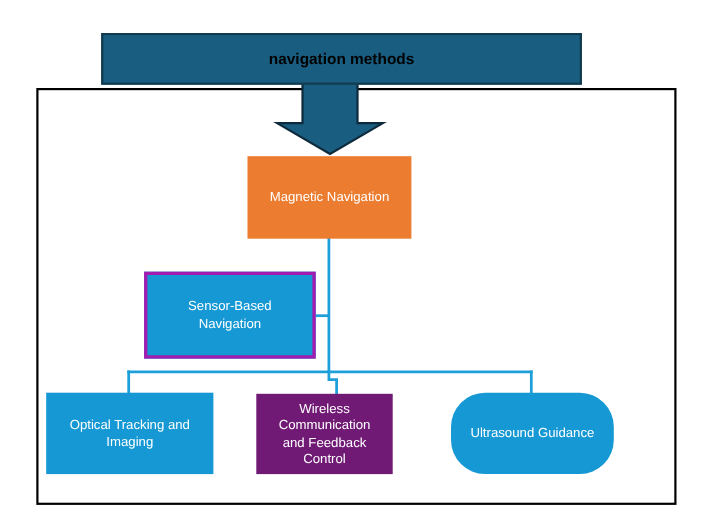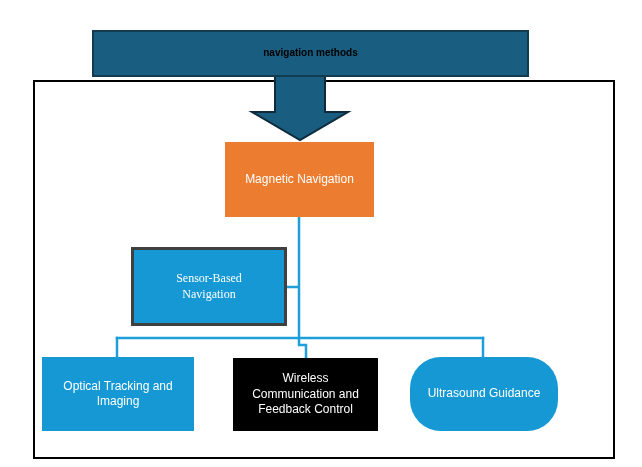--- a/index.html
+++ b/index.html
@@ -18,40 +18,39 @@
     position:absolute;left:0;top:0;width:642px;height:467px;z-index:2;
   }
   .node{
     position:absolute;box-sizing:border-box;z-index:3;
     display:flex;align-items:center;justify-content:center;
     text-align:center;color:#ffffff;font-size:12px;line-height:1.28;
   }
   .node-title{
     left:92px;top:30px;width:437px;height:47px;
     background:#195E80;border:2px solid #123B4F;
-    color:#000000;font-weight:bold;font-size:10px;z-index:4;
+    color:#000000;font-weight:bold;font-size:14px;z-index:4;
   }
   .node-magnetic{
     left:225px;top:142px;width:149px;height:75px;
     background:#EC7C30;
     justify-content:center;
   }
   .node-sensor{
     left:131px;top:247px;width:156px;height:79px;
-    background:#1598D4;border:3px solid #404040;
+    background:#1598D4;border:3px solid #a21caf;
     padding:0 18px;
-    font-family:Liberation Serif, serif;
   }
   .node-optical{
     left:42px;top:357px;width:152px;height:74px;
     background:#1598D4;padding:0 20px;
   }
   .node-wireless{
-    left:233px;top:358px;width:145px;height:73px;
-    background:#000000;padding:0 14px;
+    left:233px;top:358px;width:124px;height:73px;
+    background:#701a75;padding:0 14px;
   }
   .node-ultrasound{
     left:410px;top:357px;width:148px;height:74px;
     background:#1598D4;padding:0 6px;border-radius:31px;
   }
 </style>
 </head>
 <body>
 
 <div class="canvas">

